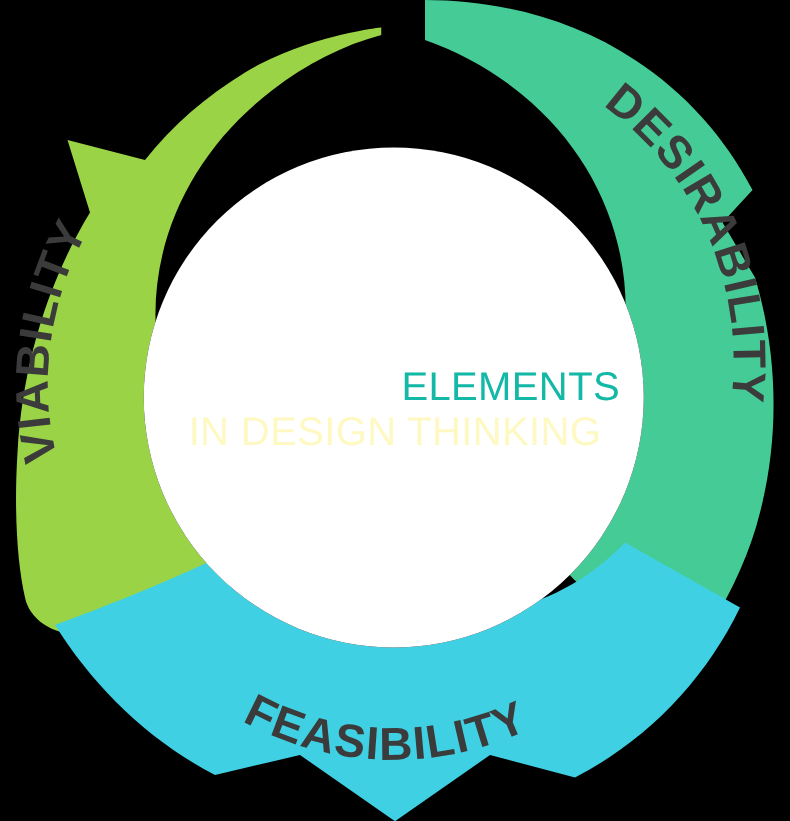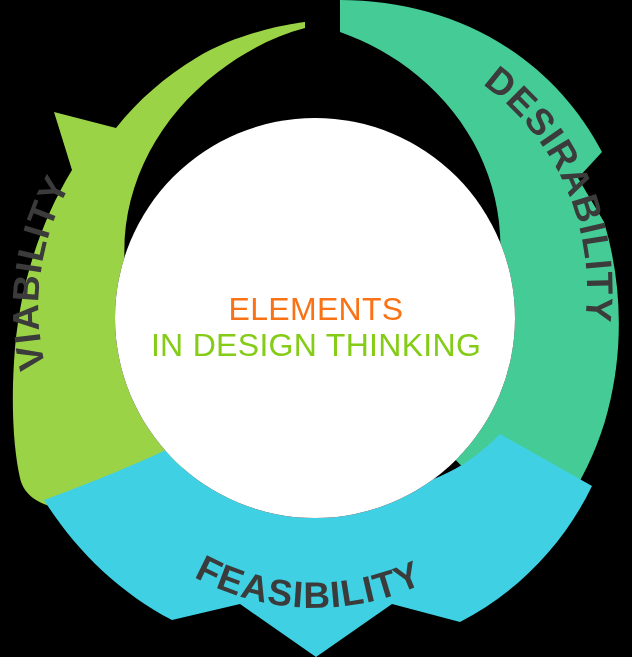--- a/index.html
+++ b/index.html
@@ -53,30 +53,31 @@
     font-size: 40px;
     font-weight: 700;
     color: #3b3b3b;
     letter-spacing: 0.5px;
     display: block;
   }
   .center-sub1 {
     font-family: "Liberation Sans", sans-serif;
     font-size: 32px;
     font-weight: 400;
-    color: #f97316;
+    color: #14b8a6;
     letter-spacing: 0.3px;
     display: block;
     margin-top: 3px;
+    text-align: right;
   }
   .center-sub2 {
     font-family: "Liberation Sans", sans-serif;
     font-size: 32px;
     font-weight: 400;
-    color: #84cc16;
+    color: #fef9c3;
     letter-spacing: 0.3px;
     display: block;
     margin-top: 1px;
   }
 </style>
 </head>
 <body>
 
 <div id="diagram-root" style="background: rgb(0, 0, 0);">
 

